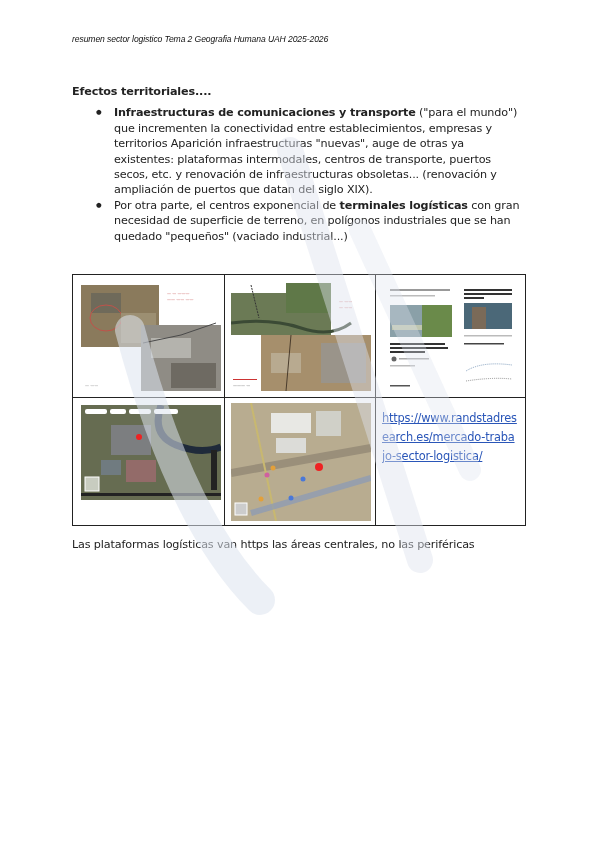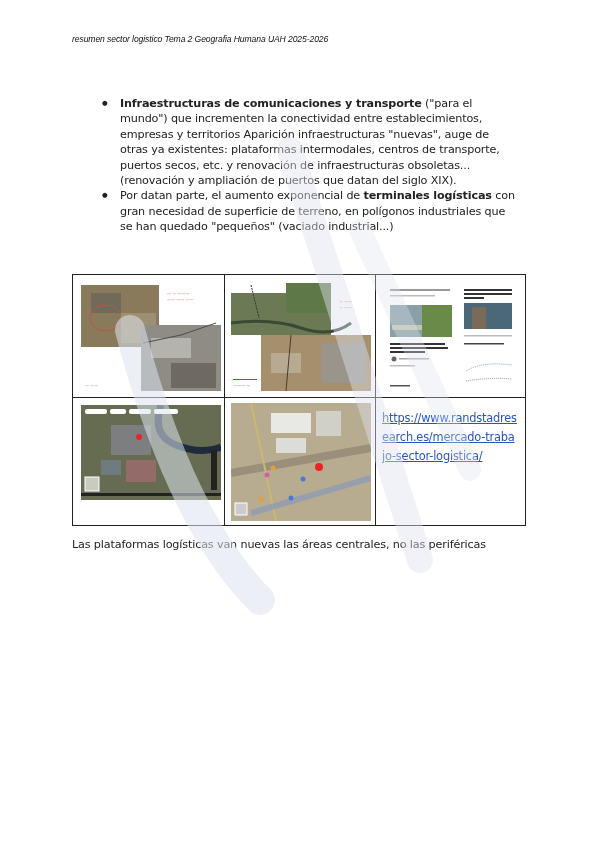--- a/index.html
+++ b/index.html
@@ -4,40 +4,41 @@
   <style>
     html, body { margin: 0; padding: 0; background: #ffffff; }
     body { width: 600px; height: 848px; position: relative; overflow: hidden;
       font-family: "DejaVu Sans", sans-serif; color: #222; }
     .header { position: absolute; left: 72px; top: 34px; font-family: "Liberation Sans", sans-serif;
       font-size: 8.6px; color: #111; letter-spacing: -0.1px; font-style: italic; }
     .watermark { position: absolute; left: 0; top: 0; width: 600px; height: 848px; pointer-events: none; z-index: 5; }
     .content { position: absolute; left: 72px; top: 84px; width: 460px; font-size: 11.2px; line-height: 15.4px; letter-spacing: -0.15px; }
     .content p { margin: 0; }
     .heading { font-weight: bold; color: #222; }
-    ul { margin: 12px; padding: 0; list-style: none; }
+    ul { margin: 6px; padding: 0; list-style: none; }
     li { position: relative; padding-left: 36px; }
     li::before { content: "\25CF"; position: absolute; left: 18px; top: 0px; font-size: 6.5px; }
     b { font-weight: bold; }
     .tbl { position: absolute; left: 72px; top: 274px; width: 454px; height: 252px; border: 1.3px solid #222; box-sizing: border-box; }
     .vline { position: absolute; top: 0; bottom: 0; width: 1.3px; background: #222; }
     .hline { position: absolute; left: 0; right: 0; height: 1.3px; background: #222; }
     .cell { position: absolute; overflow: hidden; }
     .link { color: #2a56b8; text-decoration: underline; font-size: 11.4px; line-height: 14.2px; word-break: break-all; letter-spacing: -0.2px; }
     .after { position: absolute; left: 72px; top: 526px; width: 470px; font-size: 11.2px; line-height: 15.4px; letter-spacing: -0.15px; }
   </style>
 </head>
 <body>
 
 <div class="header">resumen sector logistico  Tema 2 Geografia Humana UAH 2025-2026</div>
 
 <div class="content">
+  <p class="heading">Efectos territoriales....</p>
   <ul>
     <li><b>Infraestructuras de comunicaciones y transporte</b><span> ("para el mundo") que incrementen la conectividad entre establecimientos, empresas y territorios Aparición infraestructuras "nuevas", auge de otras ya existentes: plataformas intermodales, centros de transporte, puertos secos, etc. y renovación de infraestructuras obsoletas... (renovación y ampliación de puertos que datan del siglo XIX).</span></li>
-    <li><span>Por datan parte, el aumento exponencial de </span><b>terminales logísticas</b><span> con gran necesidad de superficie de terreno, en polígonos industriales que se han quedado "pequeños" (vaciado industrial...)</span></li>
+    <li><span>Por otra parte, el centros exponencial de </span><b>terminales logísticas</b><span> con gran necesidad de superficie de terreno, en polígonos industriales que se han quedado "pequeños" (vaciado industrial...)</span></li>
   </ul>
 </div>
 
 <div class="tbl">
   <div class="vline" style="left:151px"></div>
   <div class="vline" style="left:302px"></div>
   <div class="hline" style="top:122px"></div>
 
   <div class="cell" style="left:8px;top:8px;width:140px;height:110px">
     <svg width="140" height="110" viewBox="0 0 140 110">
@@ -134,21 +135,21 @@
       <circle cx="60" cy="95" r="2.5" fill="#4a78d8"></circle>
       <rect x="4" y="100" width="12" height="12" fill="#ccc" stroke="#fff"></rect>
     </svg>
   </div>
   <div class="cell" style="left:309px;top:132px;width:135px;height:110px">
     <span class="link">https://www.randstadresearch.es/mercado-trabajo-sector-logistica/</span>
   </div>
 </div>
 
 <div class="after">
-  <p>Las plataformas logísticas van nuevas las áreas centrales, no las periféricas</p>
+  <p>Las plataformas logísticas van https las áreas centrales, no las periféricas</p>
   <ul>
   </ul>
 </div>
 
 <svg class="watermark" viewBox="0 0 600 848">
   <path d="M130 330 Q180 520 260 600" stroke="#dde3ee" stroke-width="30" fill="none" stroke-linecap="round" opacity="0.55"></path>
   <path d="M290 150 L420 560" stroke="#dde3ee" stroke-width="26" fill="none" stroke-linecap="round" opacity="0.45"></path>
   <path d="M360 230 L470 470" stroke="#dde3ee" stroke-width="22" fill="none" stroke-linecap="round" opacity="0.35"></path>
 </svg>
 

